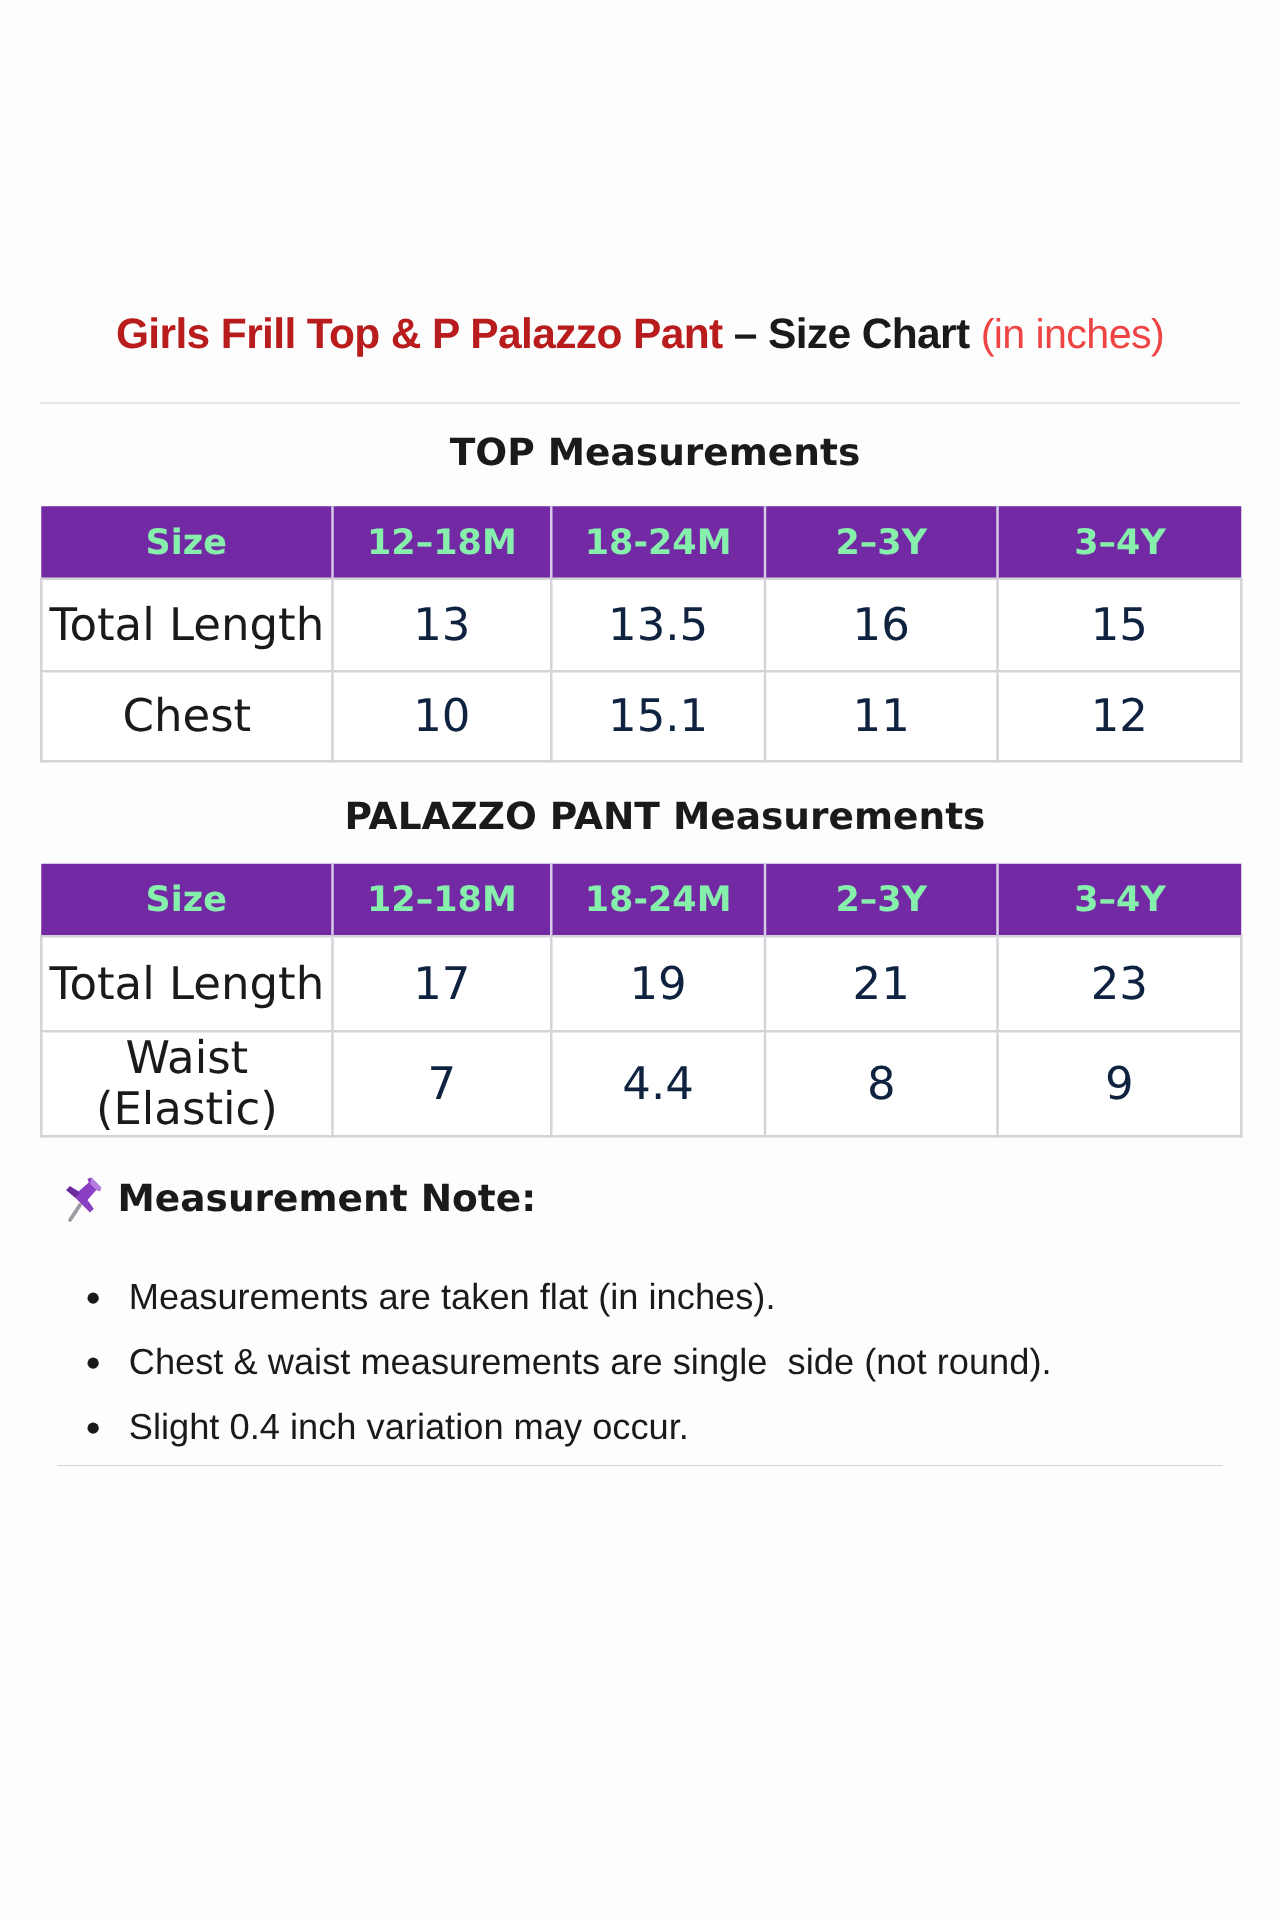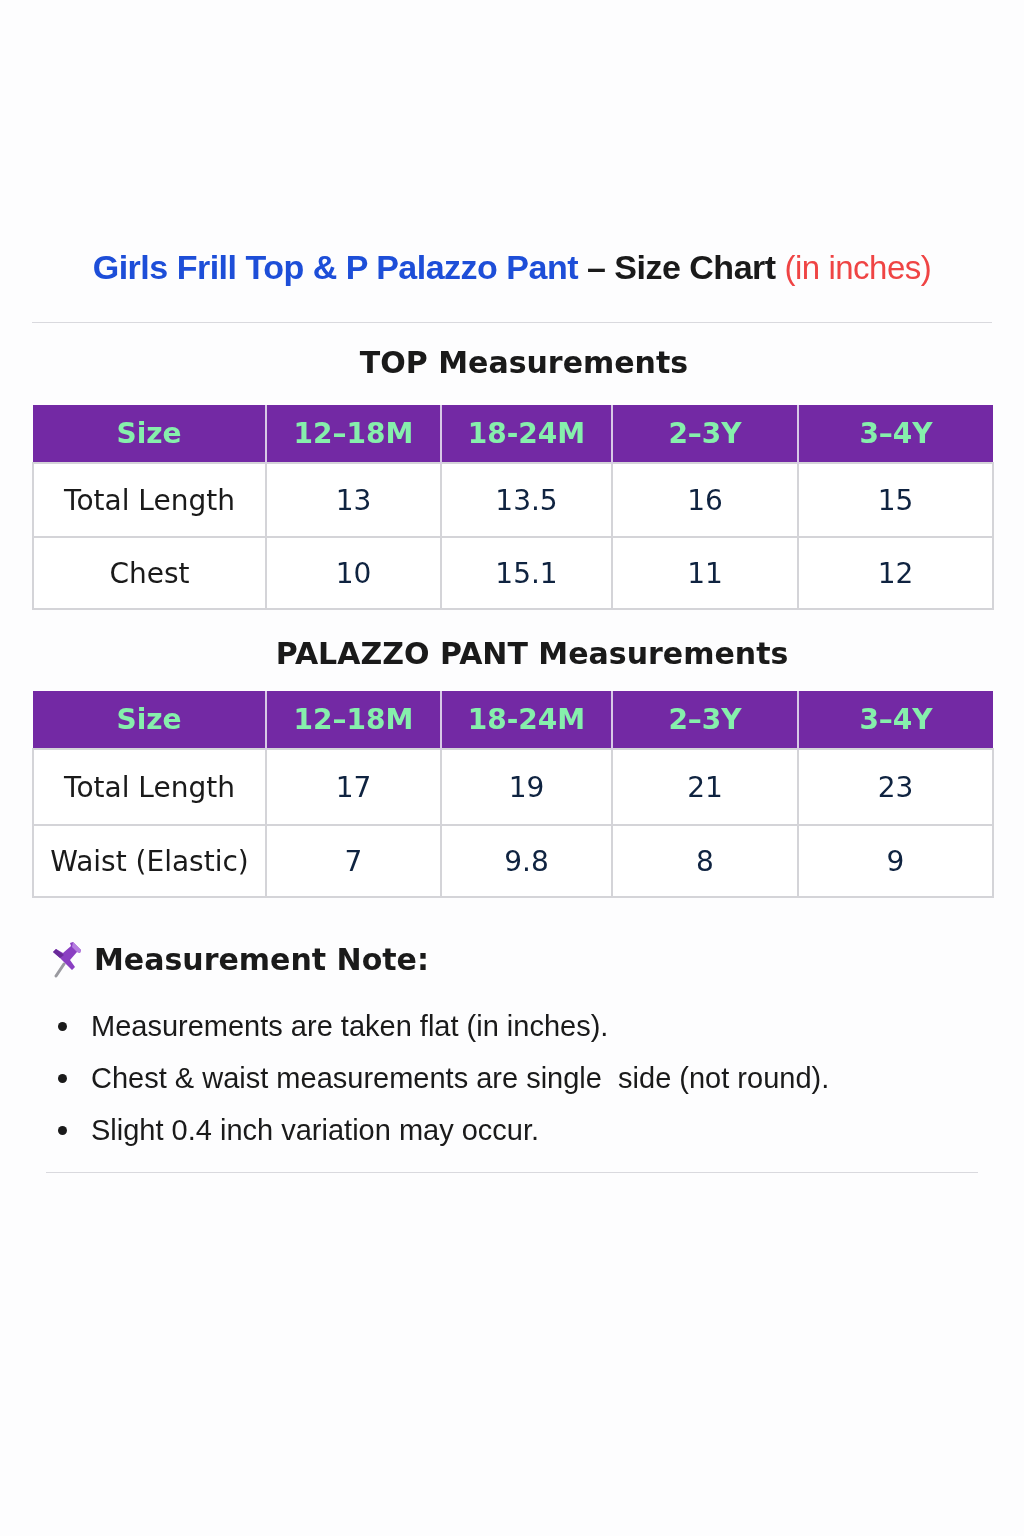--- a/index.html
+++ b/index.html
@@ -20,21 +20,21 @@
       left: 0;
       top: 248px;
       width: 1024px;
       text-align: center;
       font-family: "Liberation Sans", "DejaVu Sans", sans-serif;
       font-weight: bold;
       font-size: 34px;
       letter-spacing: -0.5px;
       white-space: nowrap;
     }
-    .page-title .brand { color: #1d4ed8; }
+    .page-title .brand { color: #b91c1c; }
     .page-title .dash { color: #1a1a1a; }
     .page-title .chart { color: #1a1a1a; }
     .page-title .unit {
       font-weight: normal;
       font-size: 33px;
       color: #ef4444;
     }
     .rule {
       position: absolute;
       height: 1px;
@@ -80,21 +80,21 @@
       height: 57px;
       padding: 0;
       text-align: center;
       border-left: 2px solid #d8c9e6;
       border-bottom: 1px solid #9a6cc0;
     }
     table.size-table th:first-child { border-left: none; }
 
     table.size-table td {
       background: #ffffff;
-      font-size: 28px;
+      font-size: 36px;
       text-align: center;
       padding: 0;
       border: 2px solid #d4d4d8;
       color: #0f2340;
     }
     table.size-table td.row-label {
       color: #1a1a1a;
     }
     table.size-table.top-table tr.r1 td { height: 72px; }
     table.size-table.top-table tr.r2 td { height: 70px; }
@@ -115,21 +115,21 @@
       width: 34px;
       height: 38px;
       margin-right: 10px;
       display: inline-block;
     }
 
     ul.notes {
       position: absolute;
       left: 52px;
       top: 1000px;
-      margin: 0;
+      margin: 12px;
       padding: 0;
       list-style: none;
       font-family: "Liberation Sans", "DejaVu Sans", sans-serif;
       font-size: 29px;
       color: #1a1a1a;
     }
     ul.notes li {
       height: 52px;
       line-height: 44px;
       display: flex;
@@ -213,21 +213,21 @@
     <tr class="r1">
       <td class="row-label">Total Length</td>
       <td>17</td>
       <td>19</td>
       <td>21</td>
       <td>23</td>
     </tr>
     <tr class="r2">
       <td class="row-label">Waist (Elastic)</td>
       <td>7</td>
-      <td>9.8</td>
+      <td>4.4</td>
       <td>8</td>
       <td>9</td>
     </tr>
   </tbody>
 </table>
 
 <div class="note-heading">
   <span class="pin-icon">
     <svg width="34" height="38" viewBox="0 0 34 38">
       <line x1="6" y1="36" x2="14" y2="24" stroke="#9a9aa0" stroke-width="3" stroke-linecap="round"></line>

